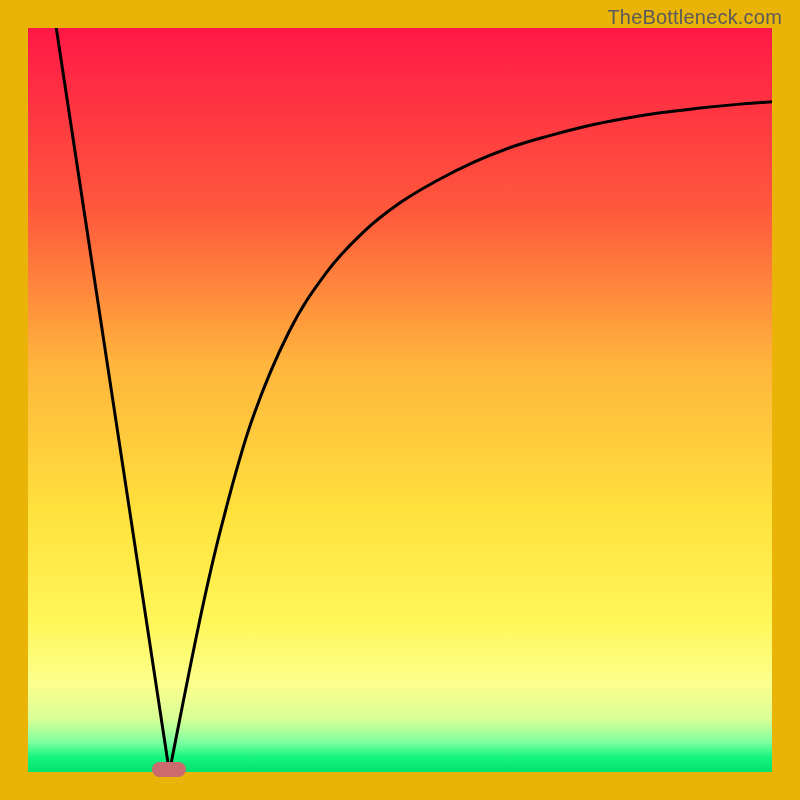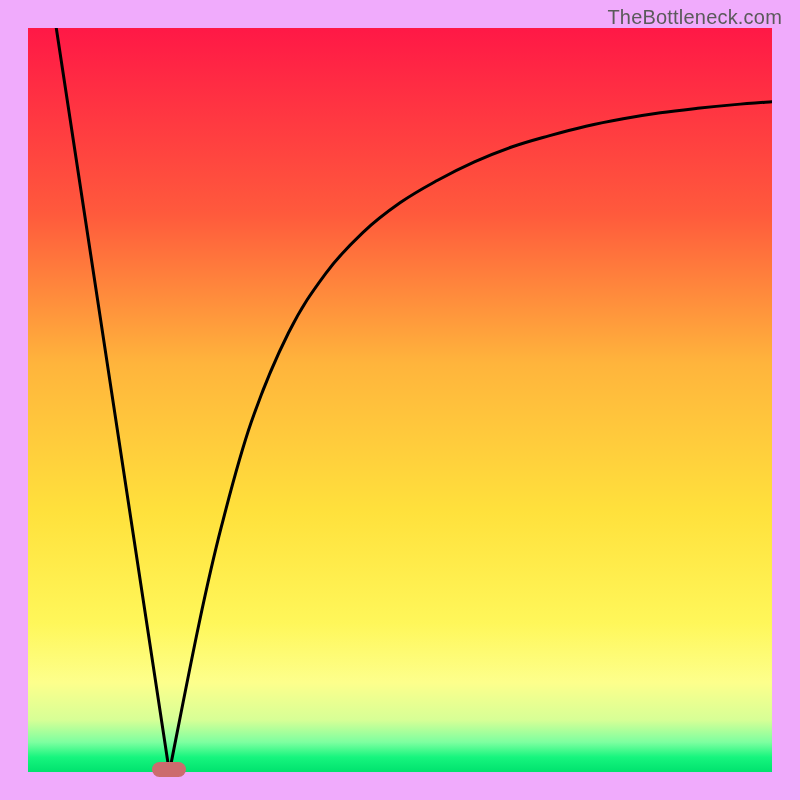--- a/index.html
+++ b/index.html
@@ -2,21 +2,21 @@
 <html><head>
 <meta charset="utf-8">
 <style>
   * { margin: 0; padding: 0; box-sizing: border-box; }
   html, body { width: 800px; height: 800px; overflow: hidden; }
   body { background: #000; position: relative; }
 
   .frame {
     position: absolute;
     inset: 0;
-    background: #f0abfc;
+    background: #eab308;
   }
 
   .plot-area {
     position: absolute;
     left: 28px;
     top: 28px;
     width: 744px;
     height: 744px;
     background: linear-gradient(
       to bottom,

